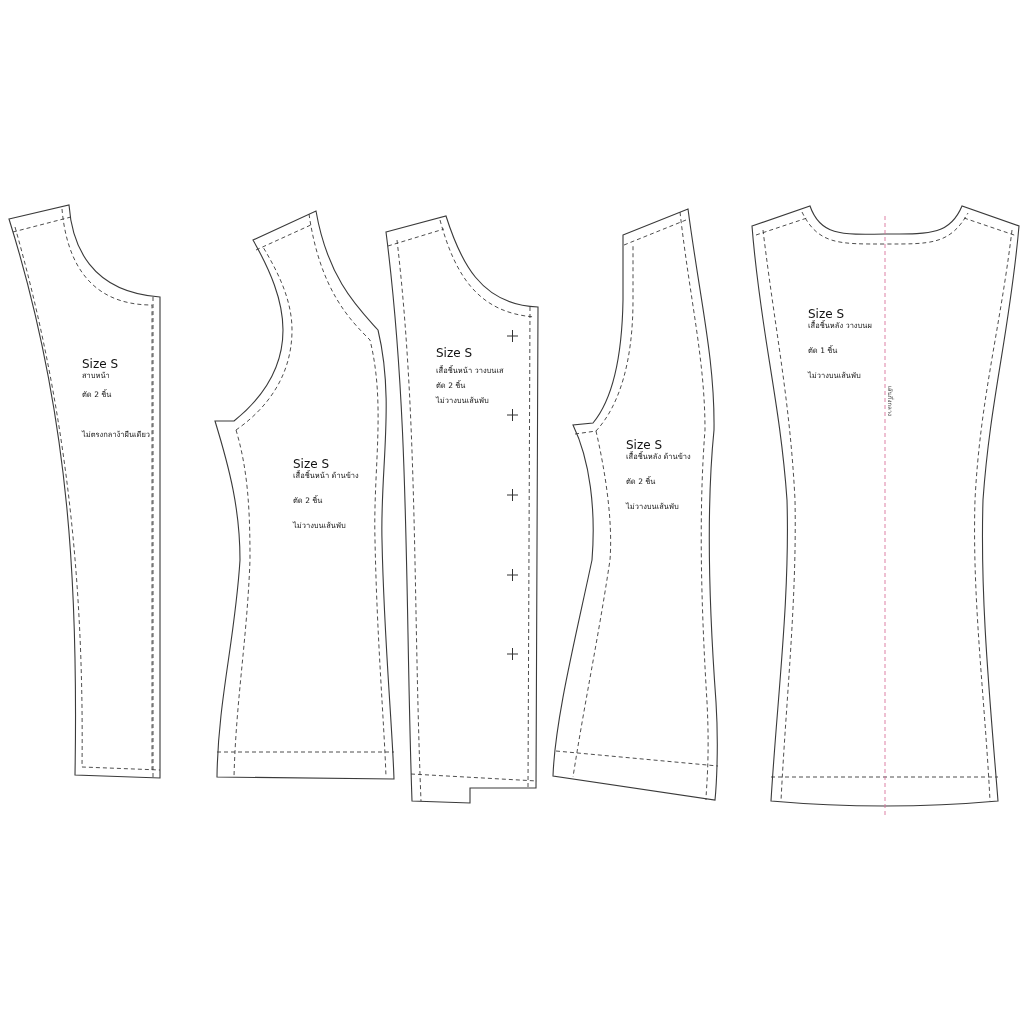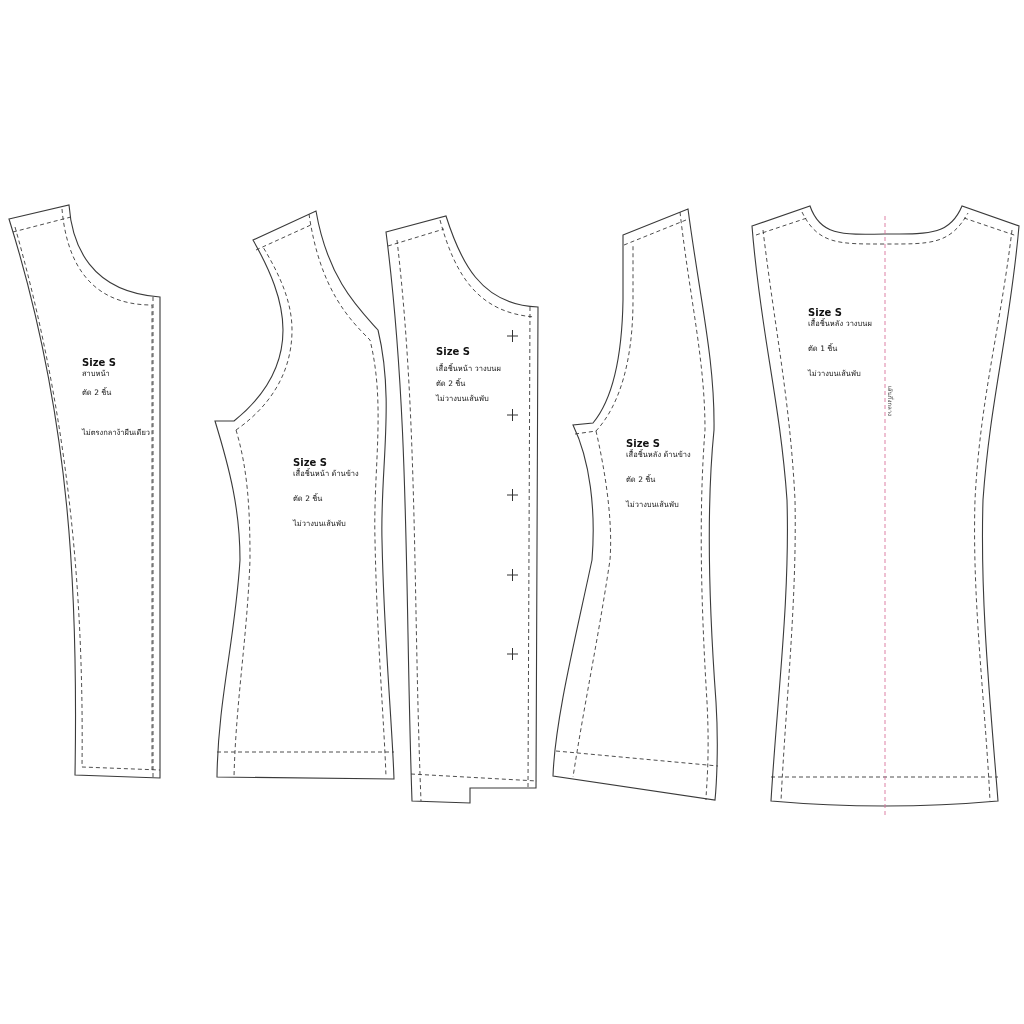--- a/index.html
+++ b/index.html
@@ -4,21 +4,21 @@
   <style>
     html, body { margin: 0; padding: 0; background: #ffffff; }
     body { width: 1024px; height: 1024px; position: relative; overflow: hidden;
            font-family: "DejaVu Sans", "Liberation Sans", sans-serif; }
     #canvas { position: absolute; left: 0; top: 0; width: 1024px; height: 1024px; }
     .cut { fill: #ffffff; stroke: #3a3a3a; stroke-width: 1.1; }
     .seam { fill: none; stroke: #3a3a3a; stroke-width: 0.9; stroke-dasharray: 4 3; }
     .fold { fill: none; stroke: #d9739b; stroke-width: 0.9; stroke-dasharray: 4 3; }
     .mark { stroke: #333; stroke-width: 1; }
     .label { position: absolute; font-size: 7.5px; color: #111; line-height: 1.2; white-space: nowrap; }
-    .label .size { font-size: 10px; font-weight: bold; }
+    .label .size { font-size: 12px; }
     .fold-text { position: absolute; font-size: 6px; color: #444; transform: rotate(90deg); transform-origin: left top; white-space: nowrap; }
   </style>
 </head>
 <body>
 
 <svg id="canvas" viewBox="0 0 1024 1024" xmlns="http://www.w3.org/2000/svg">
 
   <g>
     <path class="cut" d="M9,219 L69,205 C72,245 90,292 160,297 L160,778 L75,775 C78,600 72,420 9,219 Z"></path>
     <path class="seam" d="M13,232 L71,217 M62,209 C66,255 85,305 152,305 L152,770 M15,227 C70,420 84,600 82,767 L160,770 M153,297 L153,778"></path>
@@ -76,21 +76,21 @@
   <div>เสื้อชิ้นหน้า ด้านข้าง</div>
   <div style="height:16px"></div>
   <div>ตัด 2 ชิ้น</div>
   <div style="height:16px"></div>
   <div>ไม่วางบนเส้นพับ</div>
 </div>
 
 <div class="label" style="left:436px; top:346px;">
   <div class="size">Size S</div>
   <div style="height:6px"></div>
-  <div>เสื้อชิ้นหน้า วางบนผ</div>
+  <div>เสื้อชิ้นหน้า วางบนเส</div>
   <div style="height:6px"></div>
   <div>ตัด 2 ชิ้น</div>
   <div style="height:6px"></div>
   <div>ไม่วางบนเส้นพับ</div>
 </div>
 
 <div class="label" style="left:626px; top:438px;">
   <div class="size">Size S</div>
   <div>เสื้อชิ้นหลัง ด้านข้าง</div>
   <div style="height:16px"></div>

